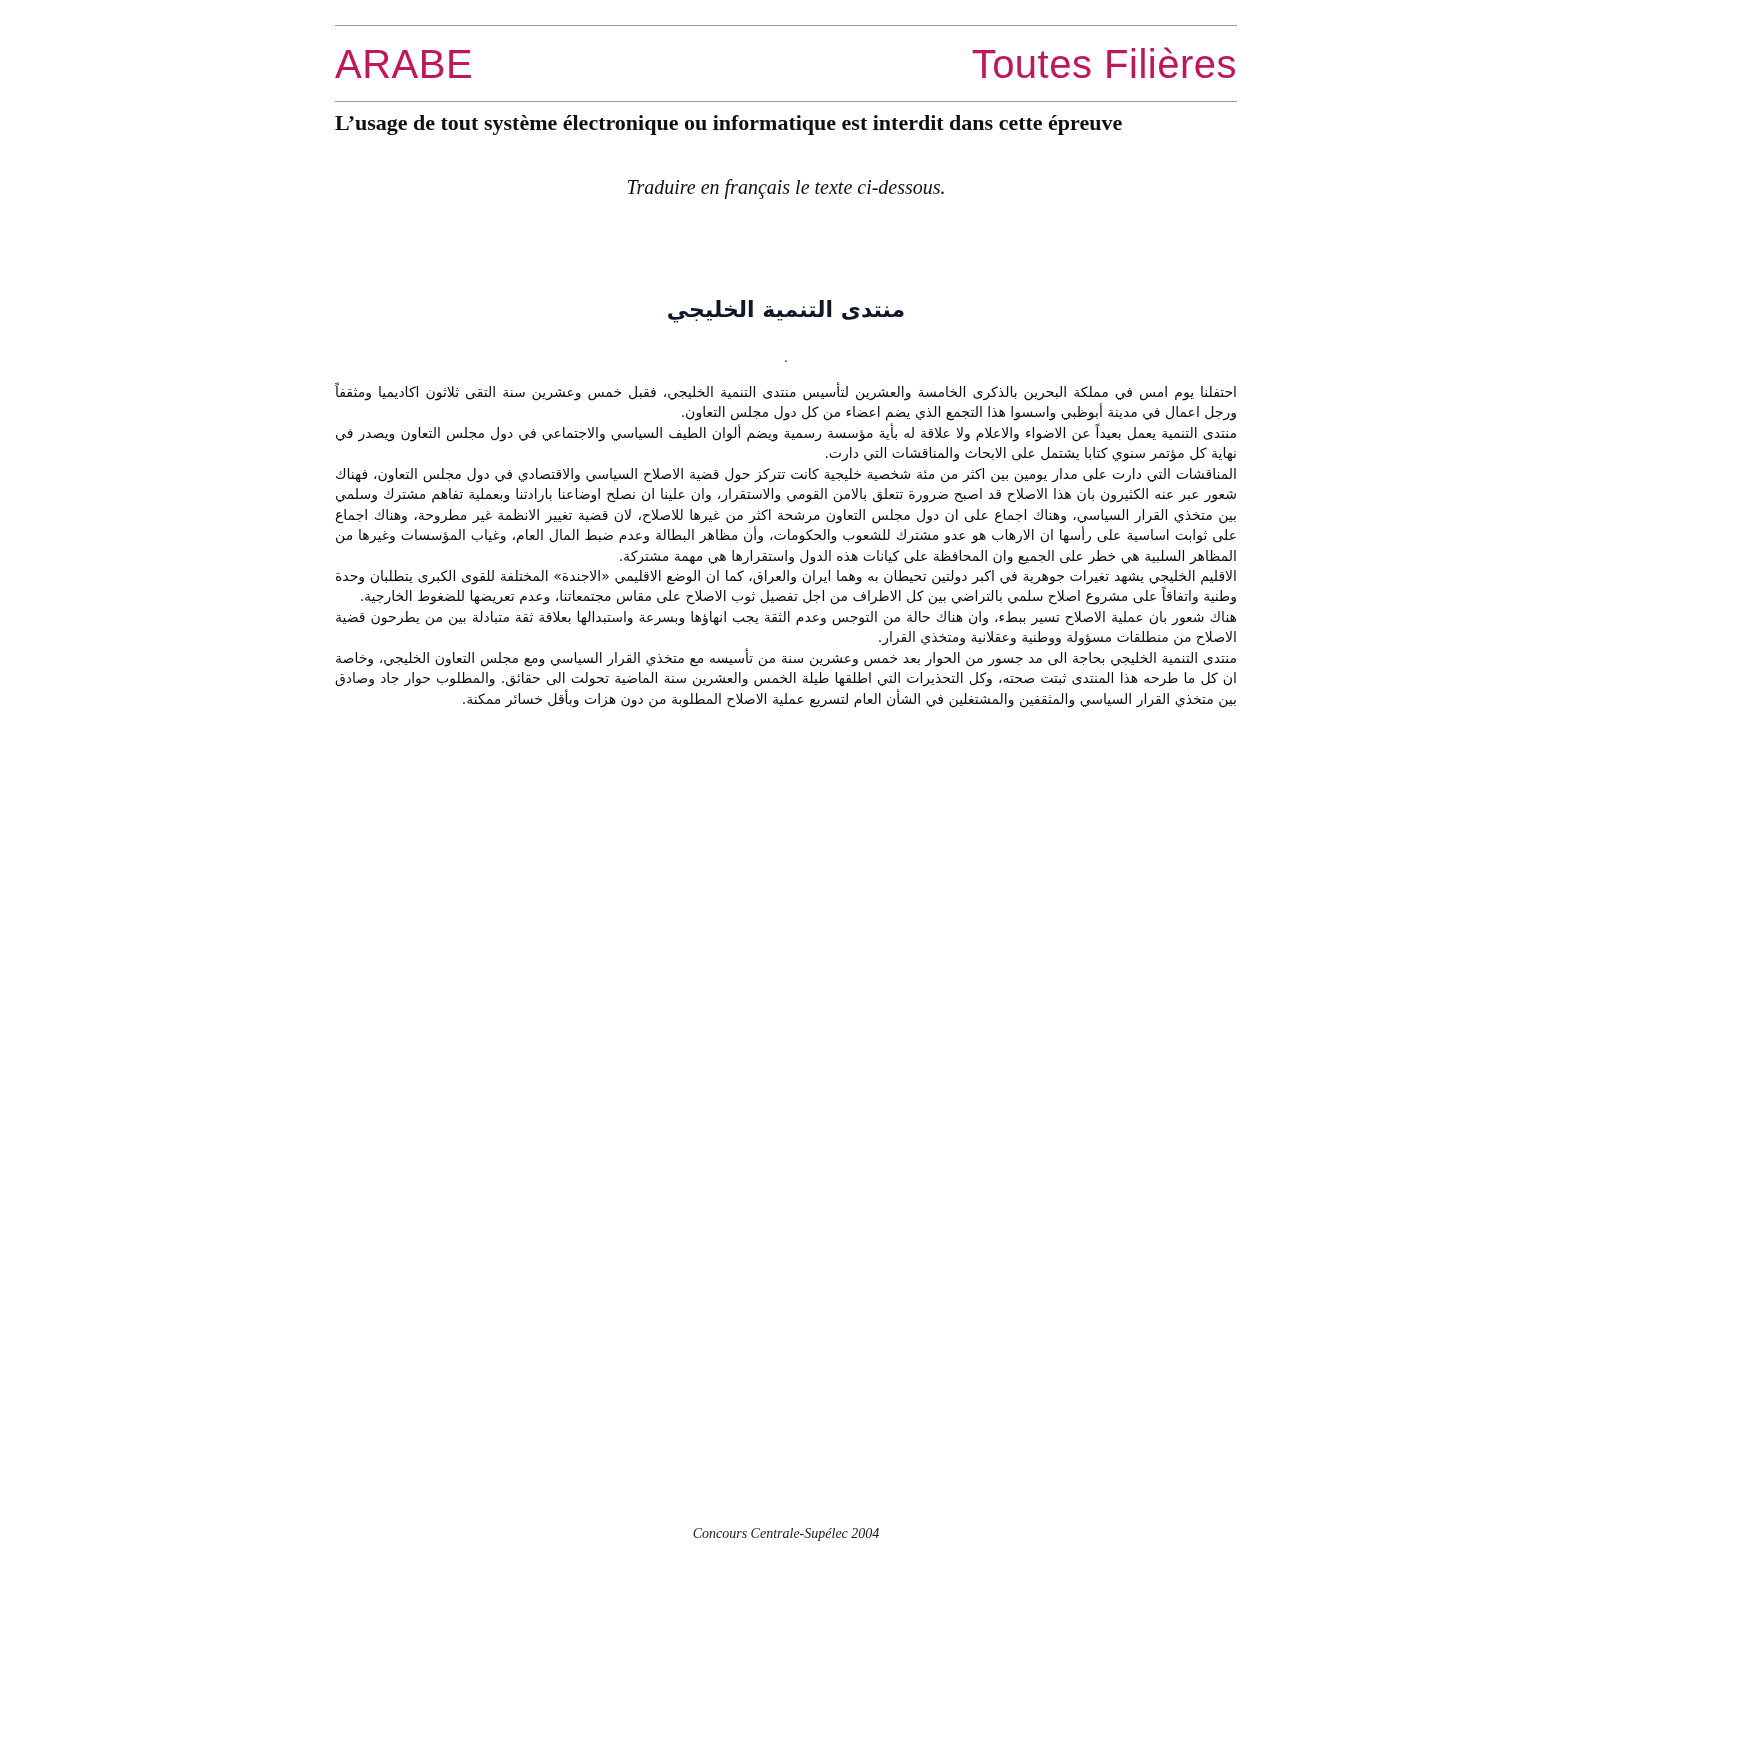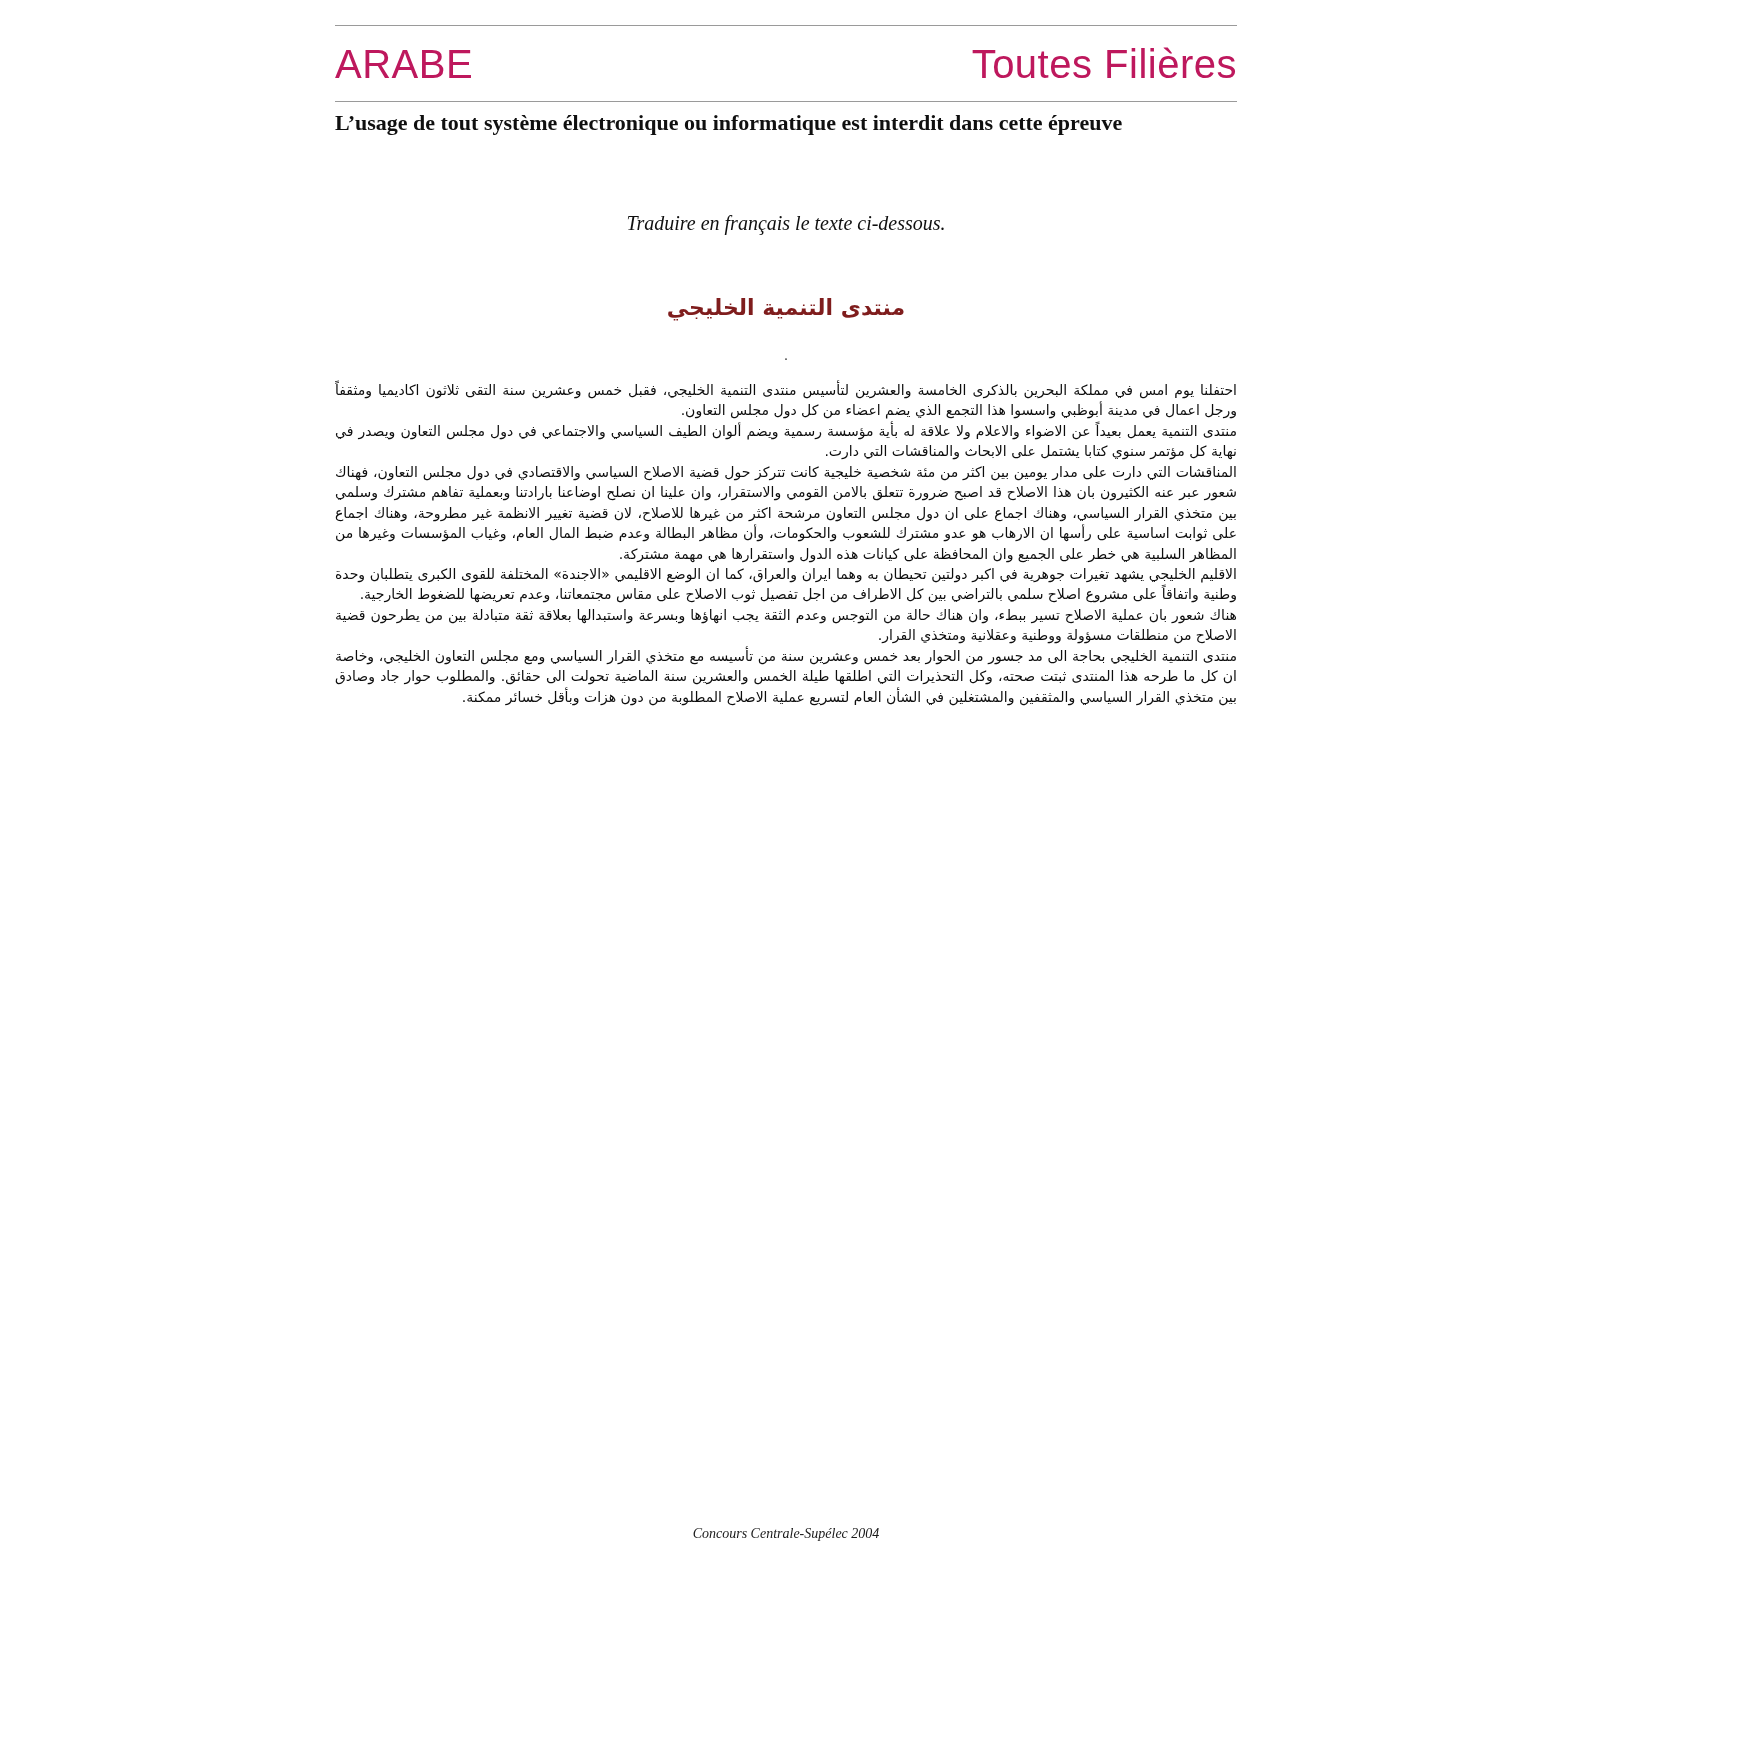--- a/index.html
+++ b/index.html
@@ -37,34 +37,34 @@
     font-weight:400;
   }
   .notice {
     margin-top:8px;
     font-weight:bold;
     font-size:22px;
     text-align:justify;
     color:#101010;
   }
   .instruction {
-    margin-top:76px;
+    margin-top:40px;
     font-style:italic;
     font-size:20px;
     text-align:center;
     color:#101010;
   }
   .arabic-title {
-    margin-top:60px;
+    margin-top:98px;
     direction:rtl;
     text-align:center;
     font-weight:bold;
     font-size:22px;
     font-family:"DejaVu Sans", sans-serif;
-    color:#7f1d1d;
+    color:#0f172a;
   }
   .separator-dot {
     margin-top:28px;
     text-align:center;
     font-size:14px;
     color:#333;
   }
   .arabic-body {
     margin-top:16px;
     direction:rtl;

